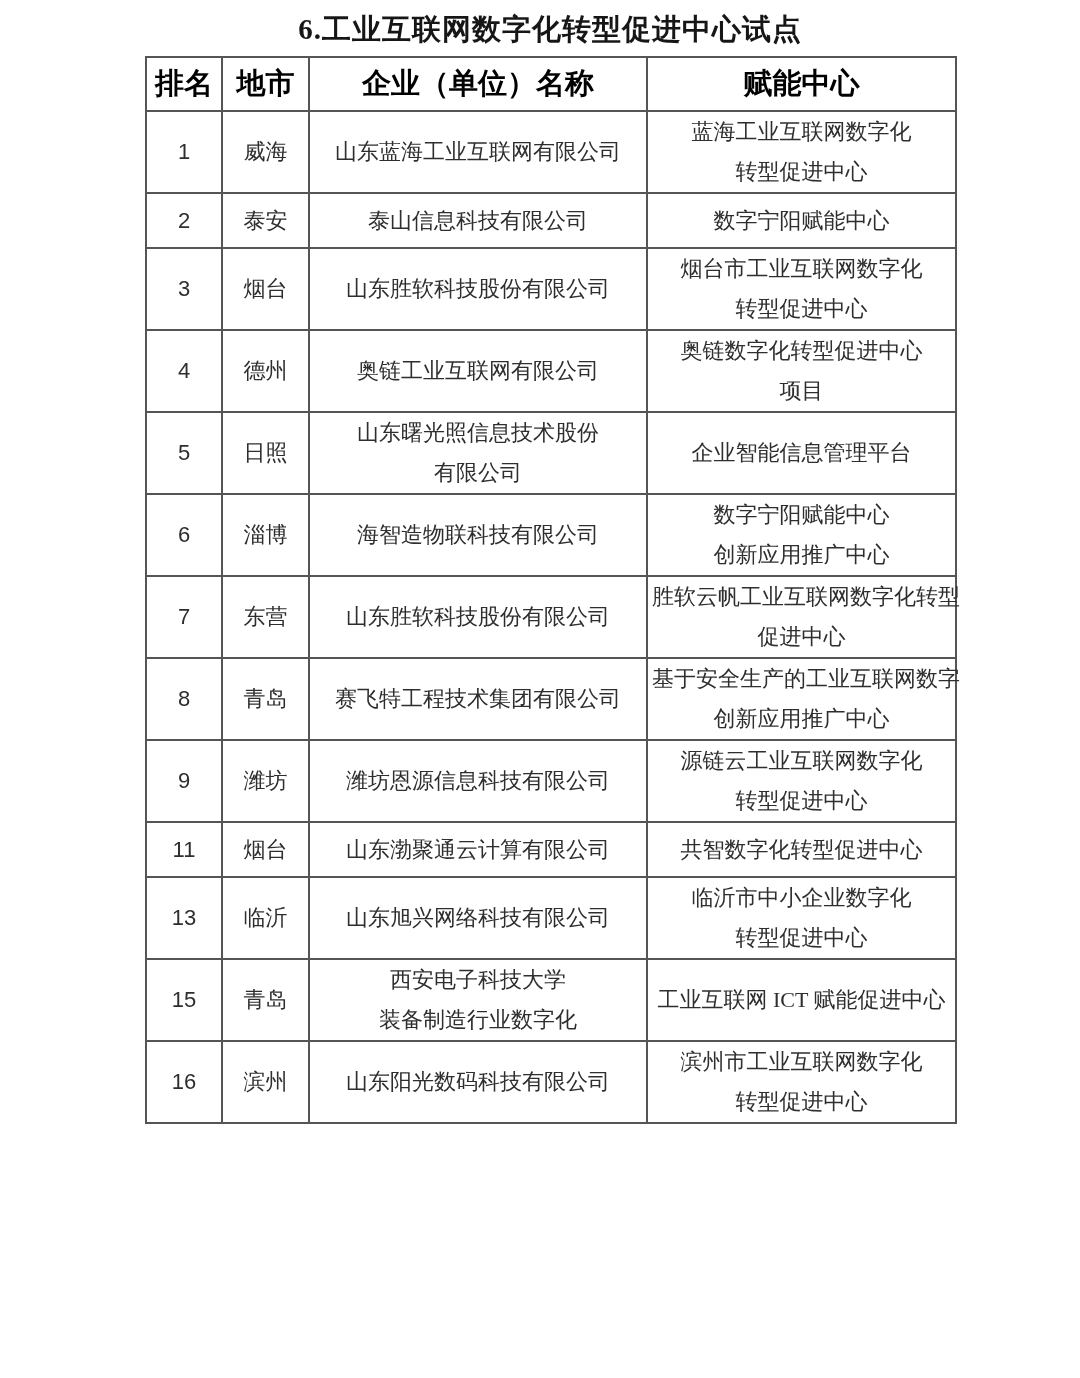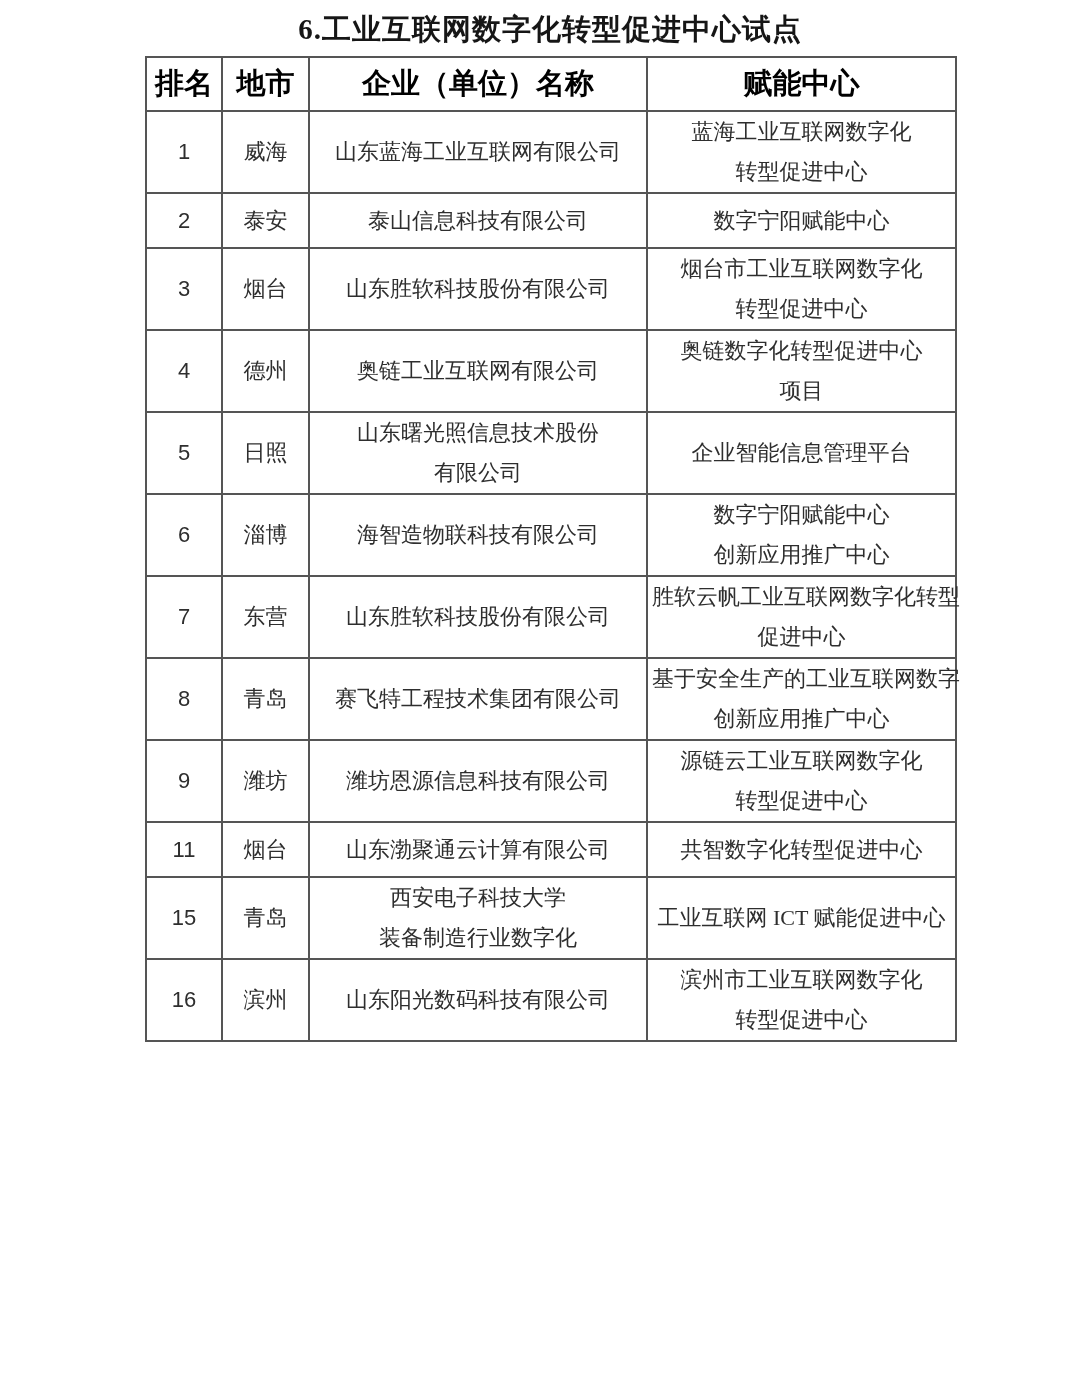--- a/index.html
+++ b/index.html
@@ -233,20 +233,35 @@
           </td>
           <td class="cell-company">
             <div class="cell-line">山东渤聚通云计算有限公司</div>
           </td>
           <td class="cell-project">
             <div class="cell-line">共智数字化转型促进中心</div>
           </td>
         </tr>
         <tr class="row-tall">
           <td class="cell-rank">
+            <div class="cell-line">13</div>
+          </td>
+          <td class="cell-city">
+            <div class="cell-line">临沂</div>
+          </td>
+          <td class="cell-company">
+            <div class="cell-line">山东旭兴网络科技有限公司</div>
+          </td>
+          <td class="cell-project">
+            <div class="cell-line">临沂市中小企业数字化</div>
+            <div class="cell-line">转型促进中心</div>
+          </td>
+        </tr>
+        <tr class="row-tall">
+          <td class="cell-rank">
             <div class="cell-line">15</div>
           </td>
           <td class="cell-city">
             <div class="cell-line">青岛</div>
           </td>
           <td class="cell-company">
             <div class="cell-line">西安电子科技大学</div>
             <div class="cell-line">装备制造行业数字化</div>
           </td>
           <td class="cell-project">

